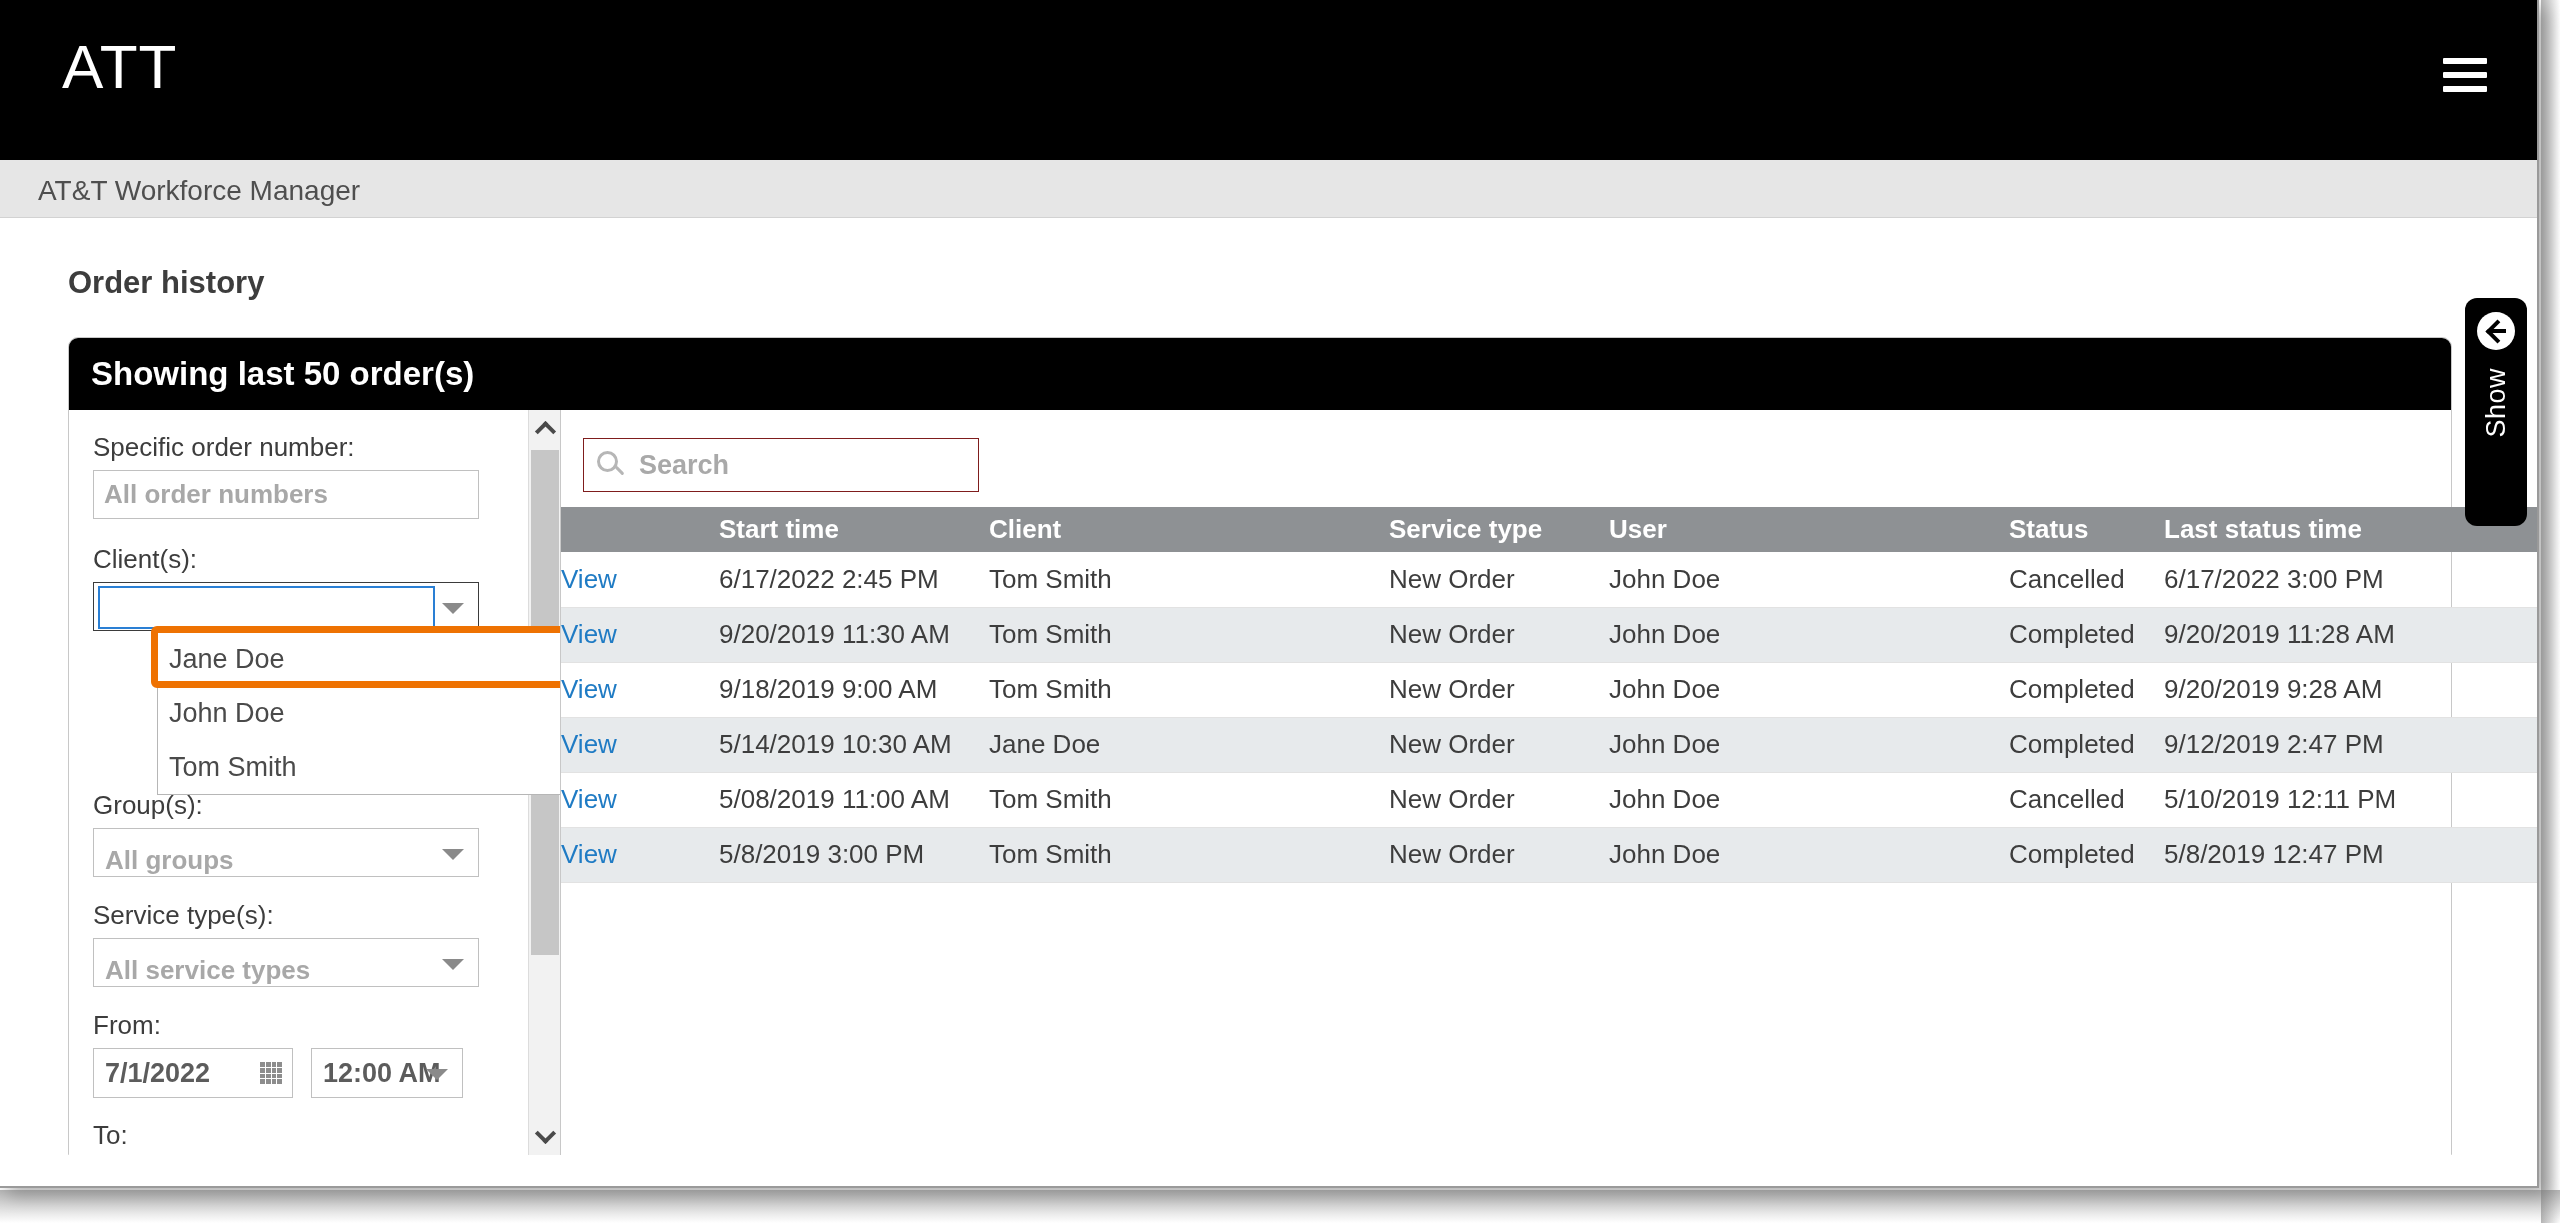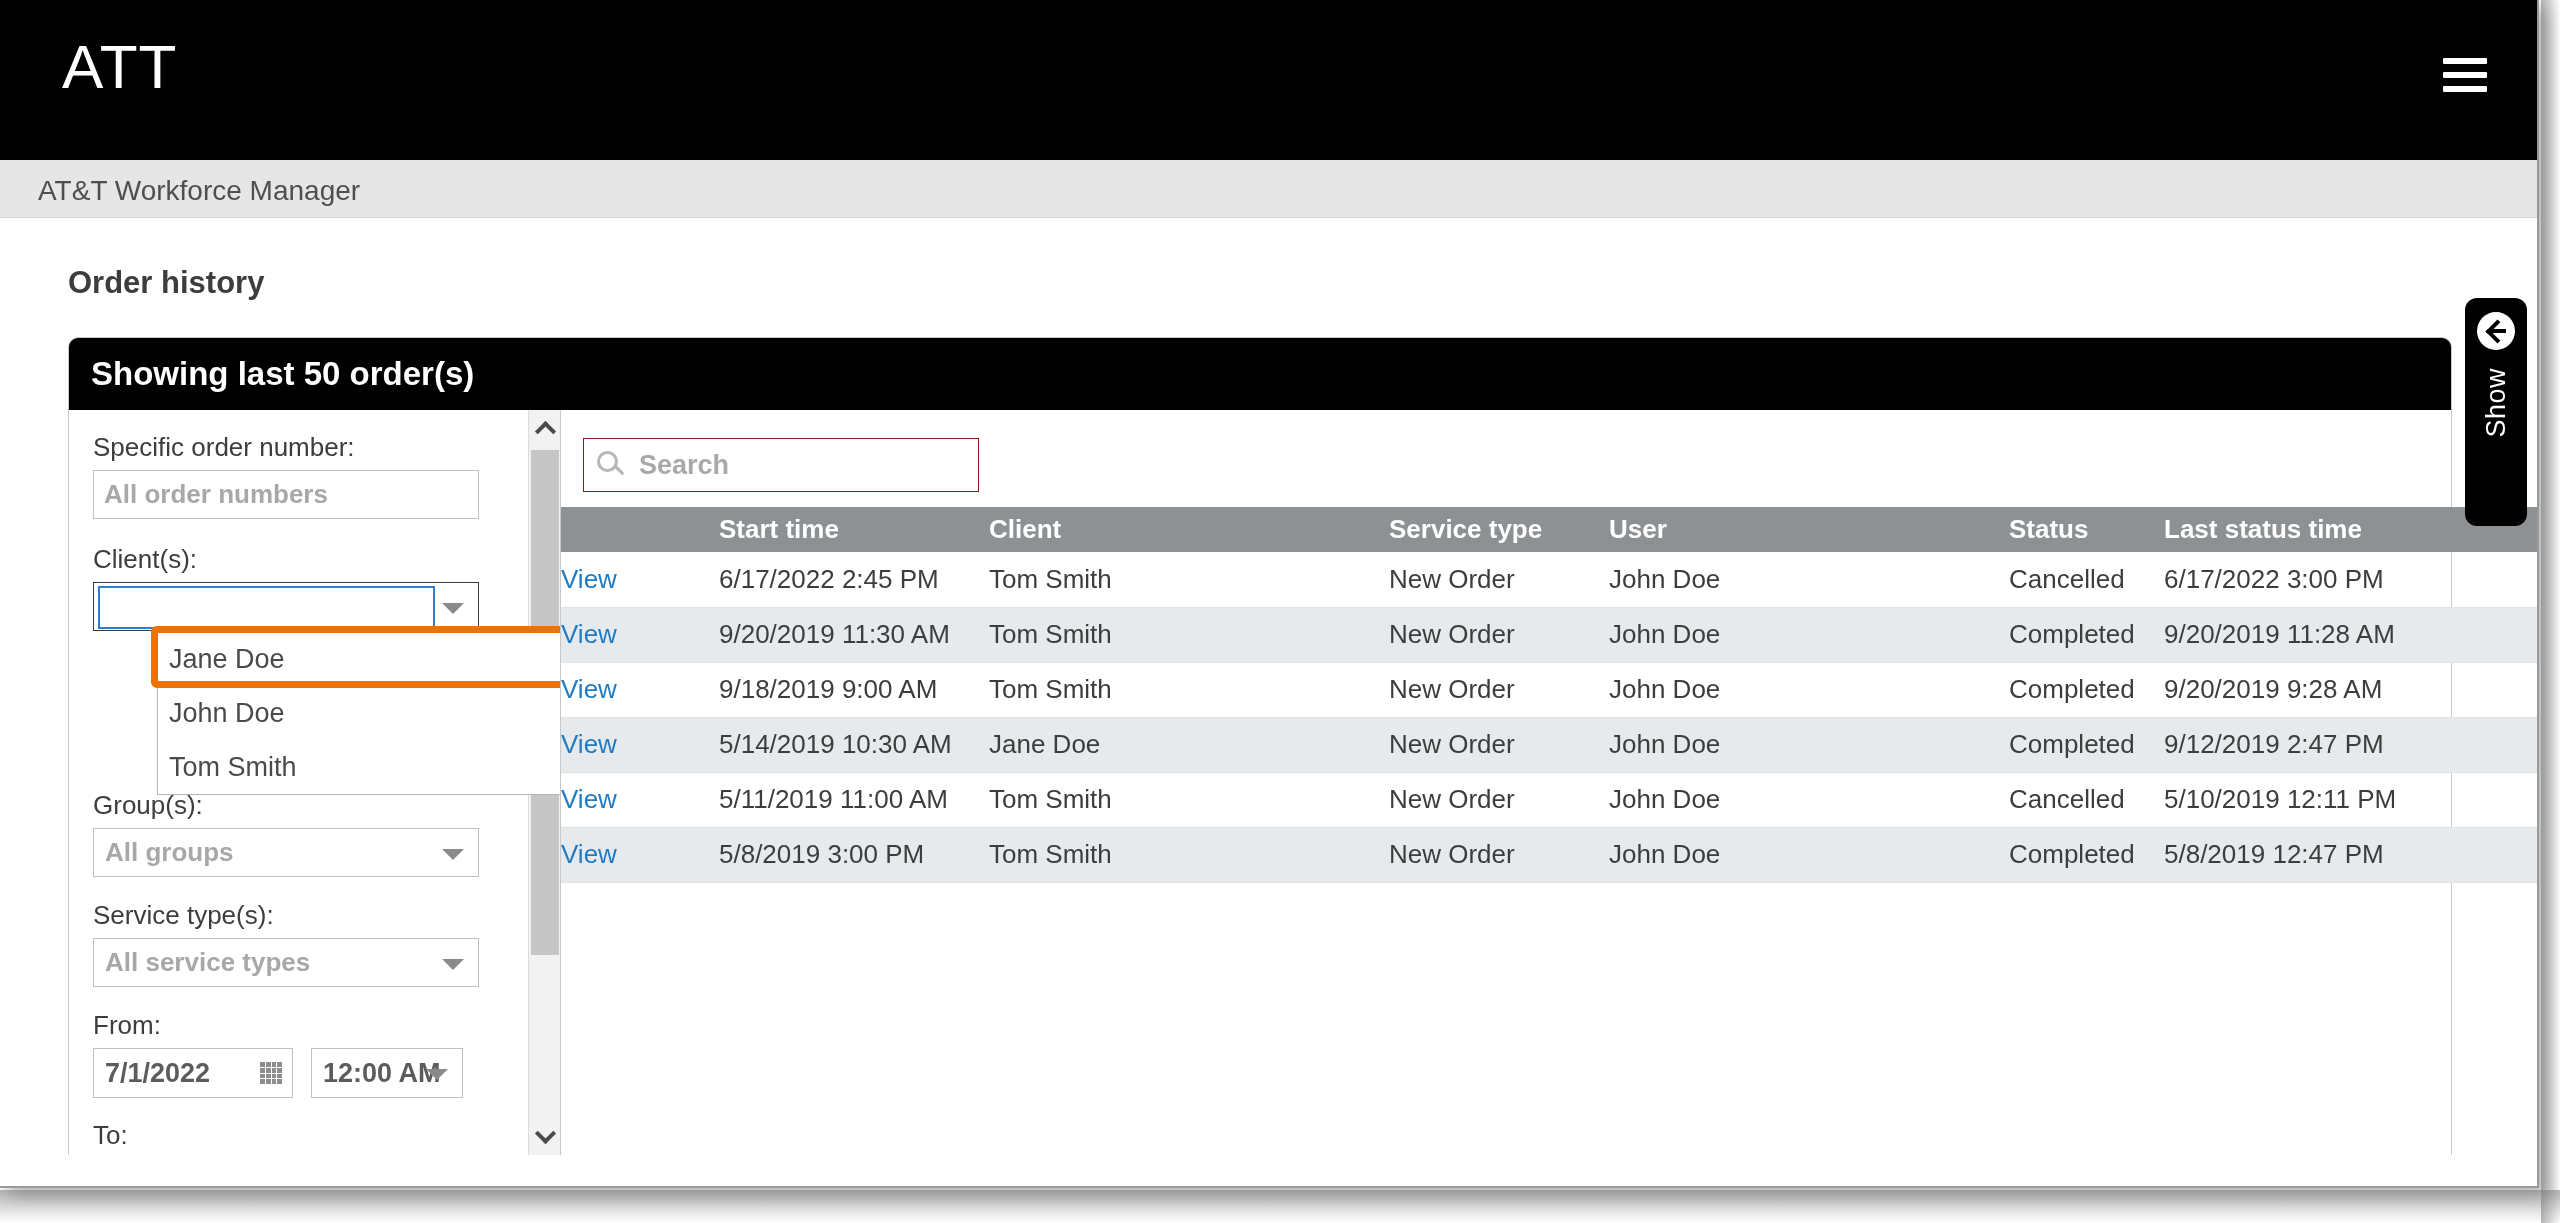--- a/index.html
+++ b/index.html
@@ -116,21 +116,21 @@
     color:#3d3d3d;
     padding: 0 10px;
     font-family:"Liberation Sans", sans-serif;
     outline:none;
   }
   .text-input::placeholder { color:#a8a8a8; font-weight:bold; }
   .select-box {
     width: 386px; height:49px;
     border:1px solid #c0c0c0;
     background:#ffffff;
-    display:flex; align-items:center;
+    display:flex; align-items:flex-end;
     position:relative;
     cursor:pointer;
   }
   .select-box .sel-text {
     font-size:26px; color:#a8a8a8; font-weight:bold; padding-left:11px;
   }
   .caret {
     position:absolute; right:14px; top:50%;
     width:0;height:0;margin-top:-4px;
     border-left:11px solid transparent;
@@ -542,21 +542,21 @@
               <td class="c-view"><a class="view-link">View</a></td>
               <td class="c-start">5/14/2019 10:30 AM</td>
               <td>Jane Doe</td>
               <td>New Order</td>
               <td>John Doe</td>
               <td>Completed</td>
               <td>9/12/2019 2:47 PM</td>
             </tr>
             <tr>
               <td class="c-view"><a class="view-link">View</a></td>
-              <td class="c-start">5/11/2019 11:00 AM</td>
+              <td class="c-start">5/08/2019 11:00 AM</td>
               <td>Tom Smith</td>
               <td>New Order</td>
               <td>John Doe</td>
               <td>Cancelled</td>
               <td>5/10/2019 12:11 PM</td>
             </tr>
             <tr class="alt">
               <td class="c-view"><a class="view-link">View</a></td>
               <td class="c-start">5/8/2019 3:00 PM</td>
               <td>Tom Smith</td>

